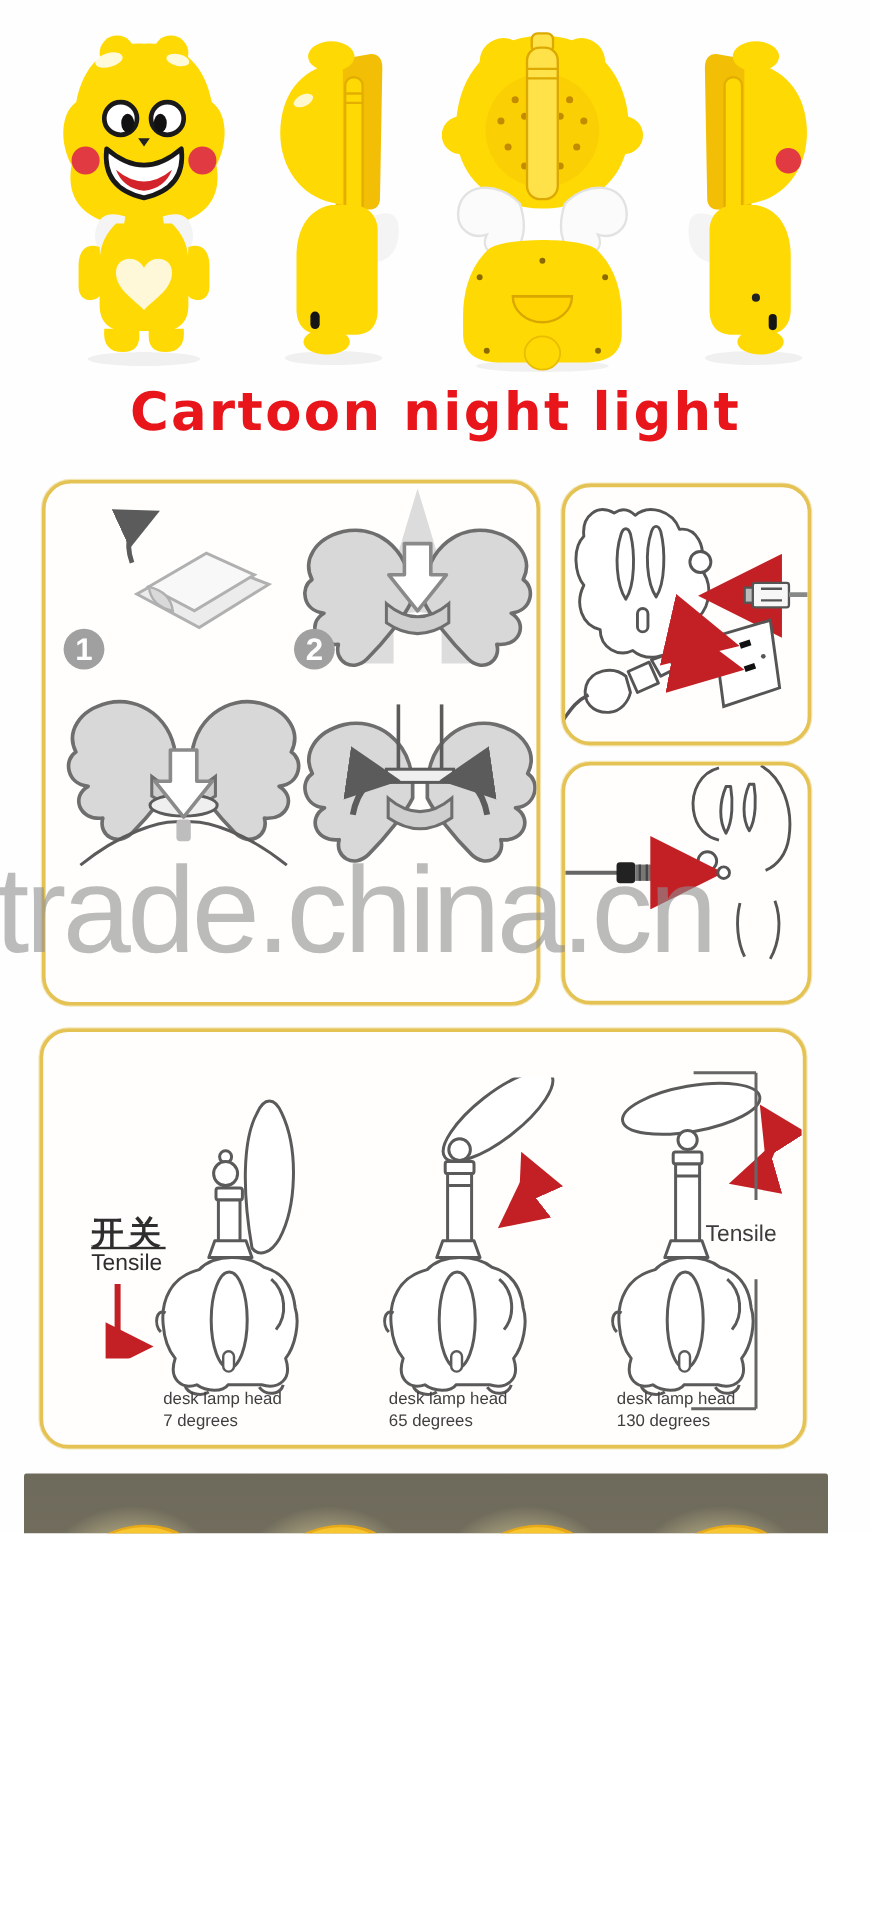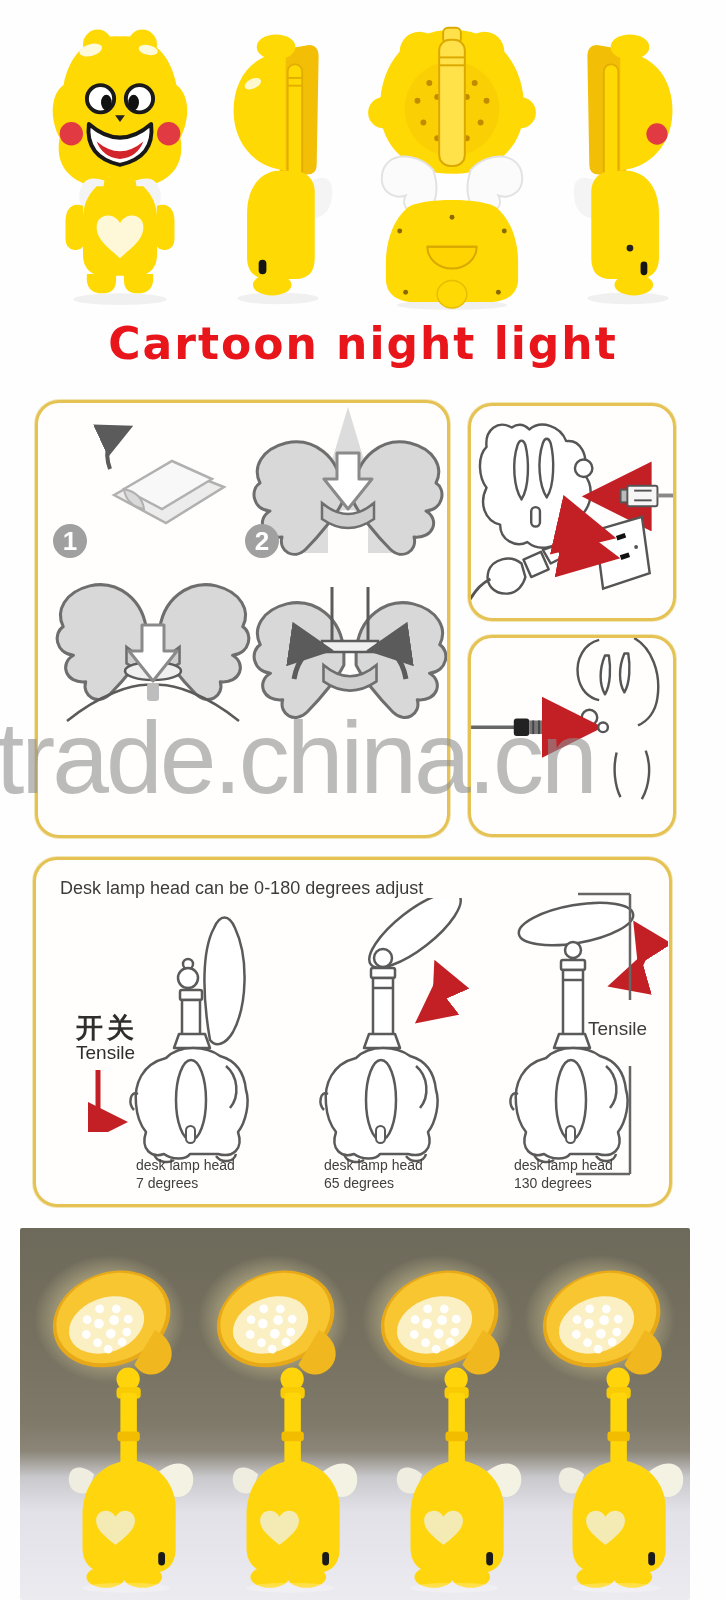--- a/index.html
+++ b/index.html
@@ -1,16 +1,16 @@
 <!DOCTYPE html>
 <html><head>
 <meta charset="utf-8">
 <style>
   html,body{margin:0;padding:0;background:#ffffff;}
-  #page{position:relative;width:726px;height:1600px;background:#fefefe;overflow:hidden;
+  #page{position:relative;width:726px;height:1278px;background:#fefefe;overflow:hidden;
         font-family:"Liberation Sans",sans-serif;}
   .abs{position:absolute;}
   .panel{position:absolute;border:3px solid #E4C254;border-radius:24px;background:#fffefc;box-shadow:0 0 0 1px #f3e6b6;}
   .title{font-family:"DejaVu Sans",sans-serif;font-weight:700;color:#E8151B;font-size:44px;
          letter-spacing:2px;text-align:center;width:100%;}
   .watermark{font-family:"Liberation Sans",sans-serif;font-size:102px;font-weight:400;
              color:#8f8f8f;opacity:.60;letter-spacing:-3px;white-space:nowrap;z-index:6;}
   .heading{font-size:18px;color:#3c3c3c;}
   .cap{font-size:14px;color:#3f3f3f;line-height:1.3;}
   .cn{font-size:27px;color:#2e2e2e;font-weight:700;letter-spacing:4px;}
@@ -258,21 +258,20 @@
         <path d="M98,92 L122,92" stroke="#C32026" stroke-width="7" marker-end="url(#redhead)"></path>
       </g>
       <circle cx="136" cy="92" r="5" fill="#fff" stroke="#555" stroke-width="2.5"></circle>
     </svg>
   </div>
 
   <div class="abs watermark" style="left:-4px;top:700px;">trade.china.cn</div>
 
   <div class="panel" style="left:33px;top:857px;width:633px;height:344px;">
 
-    <div class="abs heading" style="left:24px;top:18px;">Desk lamp head can be 0-180 degrees adjust</div>
 
     <svg class="abs" style="left:62px;top:38px" width="190" height="270" viewBox="0 0 190 270">
       <g stroke="#5a5a5a" stroke-width="2.5" fill="#ffffff" stroke-linejoin="round">
         <path d="M112,142 C104,96 104,52 116,30 C122,16 131,16 137,30 C151,60 149,108 135,134 C128,146 118,150 112,142 Z"></path>
         <circle cx="90" cy="66" r="5"></circle>
         <circle cx="90" cy="80" r="10"></circle>
         <rect x="82" y="92" width="22" height="10" rx="2"></rect>
         <rect x="84" y="102" width="18" height="36"></rect>
         <path d="M76,150 L112,150 L107,136 L81,136 Z"></path>
         <path d="M95,150 C82,150 74,154 68,160 C44,166 36,186 38,206 C39,219 43,228 48,234 C42,252 54,260 66,256 C74,262 88,262 92,256 L120,256 C134,260 146,252 140,234 C148,224 152,204 148,192 C146,172 136,162 122,158 C114,152 104,150 95,150 Z"></path>
@@ -320,21 +319,21 @@
         <path d="M40,196 C32,192 30,206 36,212" fill="none"></path>
         <rect x="88" y="228" width="9" height="17" rx="4.5" stroke-width="2"></rect>
         <path d="M56,256 C58,264 70,266 76,262" fill="none"></path>
         <path d="M118,258 C124,266 136,264 138,256" fill="none"></path>
       </g>
       <g>
         <path d="M160,30 C174,52 166,78 138,86" fill="none" stroke="#C32026" stroke-width="4.5" marker-start="url(#redhead)" marker-end="url(#redhead)"></path>
       </g>
     </svg>
 
-    <div class="abs cn" style="left:40px;top:150px;">开关</div>
+    <div class="abs cn" style="left:40px;top:150px;text-decoration:underline;">开关</div>
     <div class="abs en" style="left:40px;top:182px;">Tensile</div>
     <svg class="abs" style="left:52px;top:208px" width="50" height="64" viewBox="0 0 50 64">
       <path d="M10,2 L10,42 Q10,54 22,54 L30,54" fill="none" stroke="#C32026" stroke-width="5" marker-end="url(#redhead)"></path>
     </svg>
 
     <svg class="abs" style="left:528px;top:28px" width="90" height="296" viewBox="0 0 90 296">
       <path d="M14,6 H66 M66,6 V112 M66,178 V286 M12,286 H66" fill="none" stroke="#666" stroke-width="2.5"></path>
     </svg>
     <div class="abs tensile" style="left:552px;top:158px;text-align:right;">Tensile</div>
 

